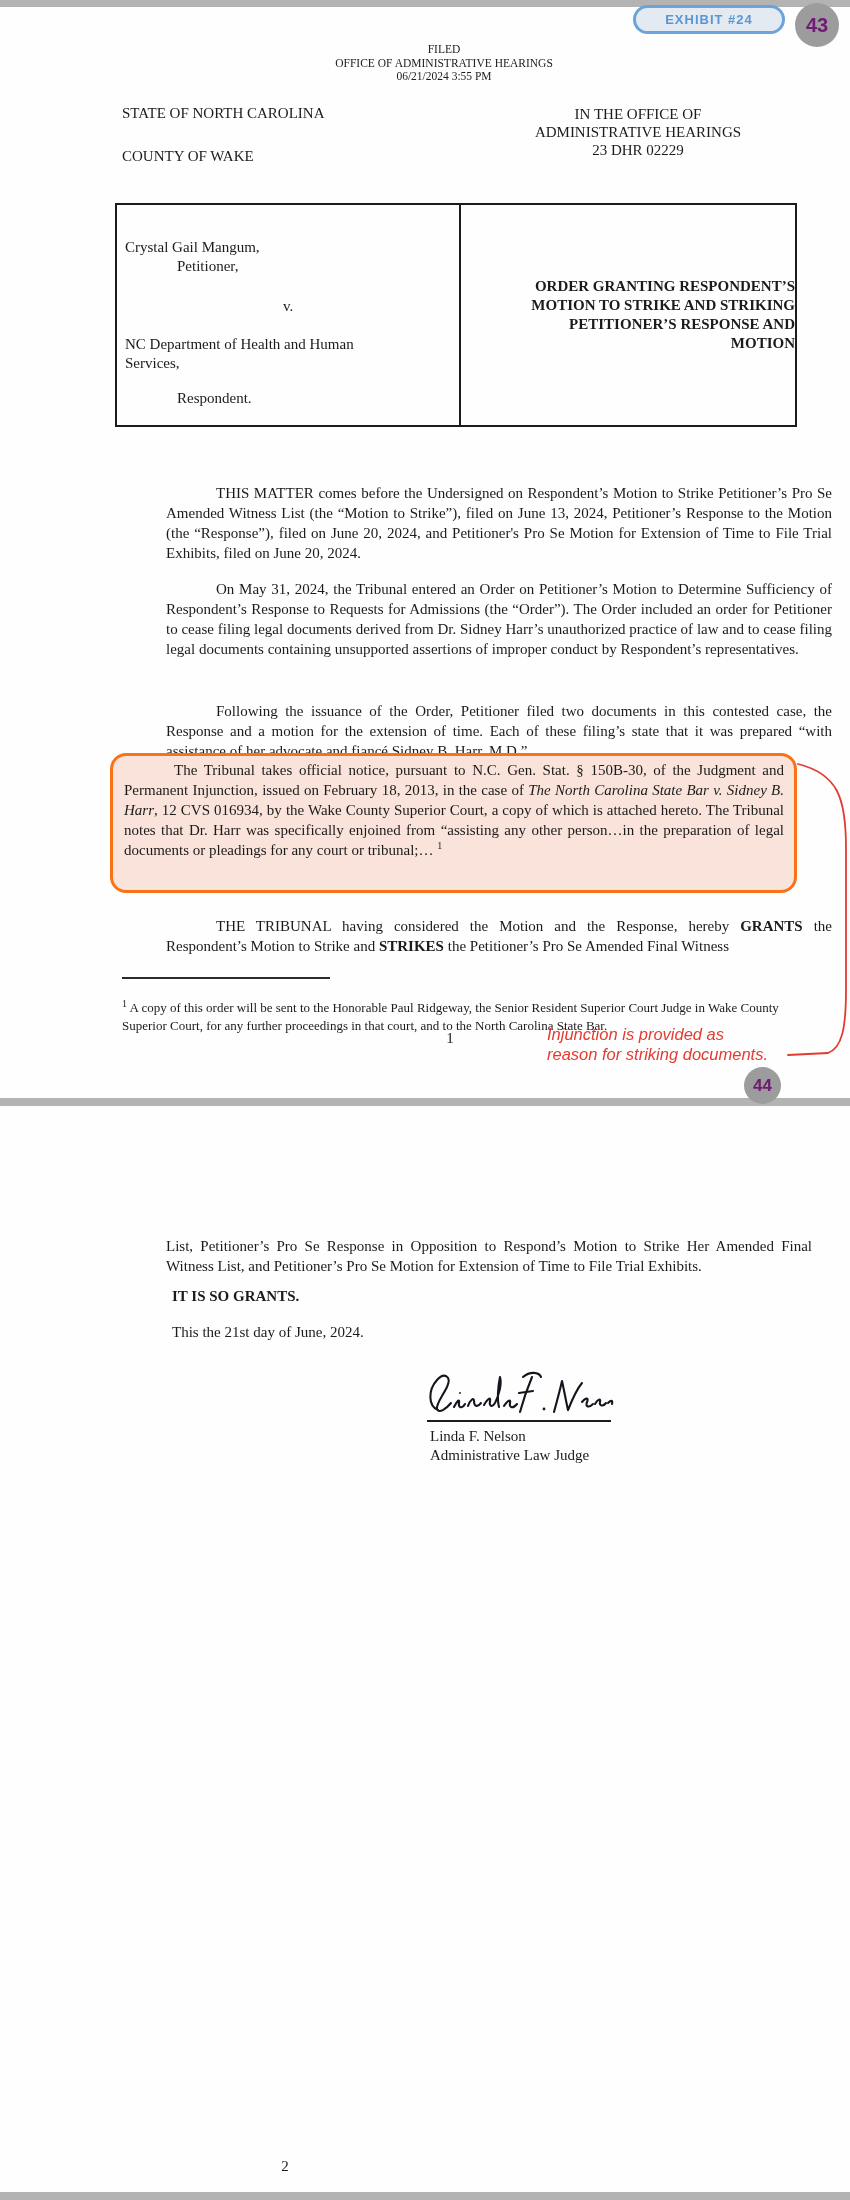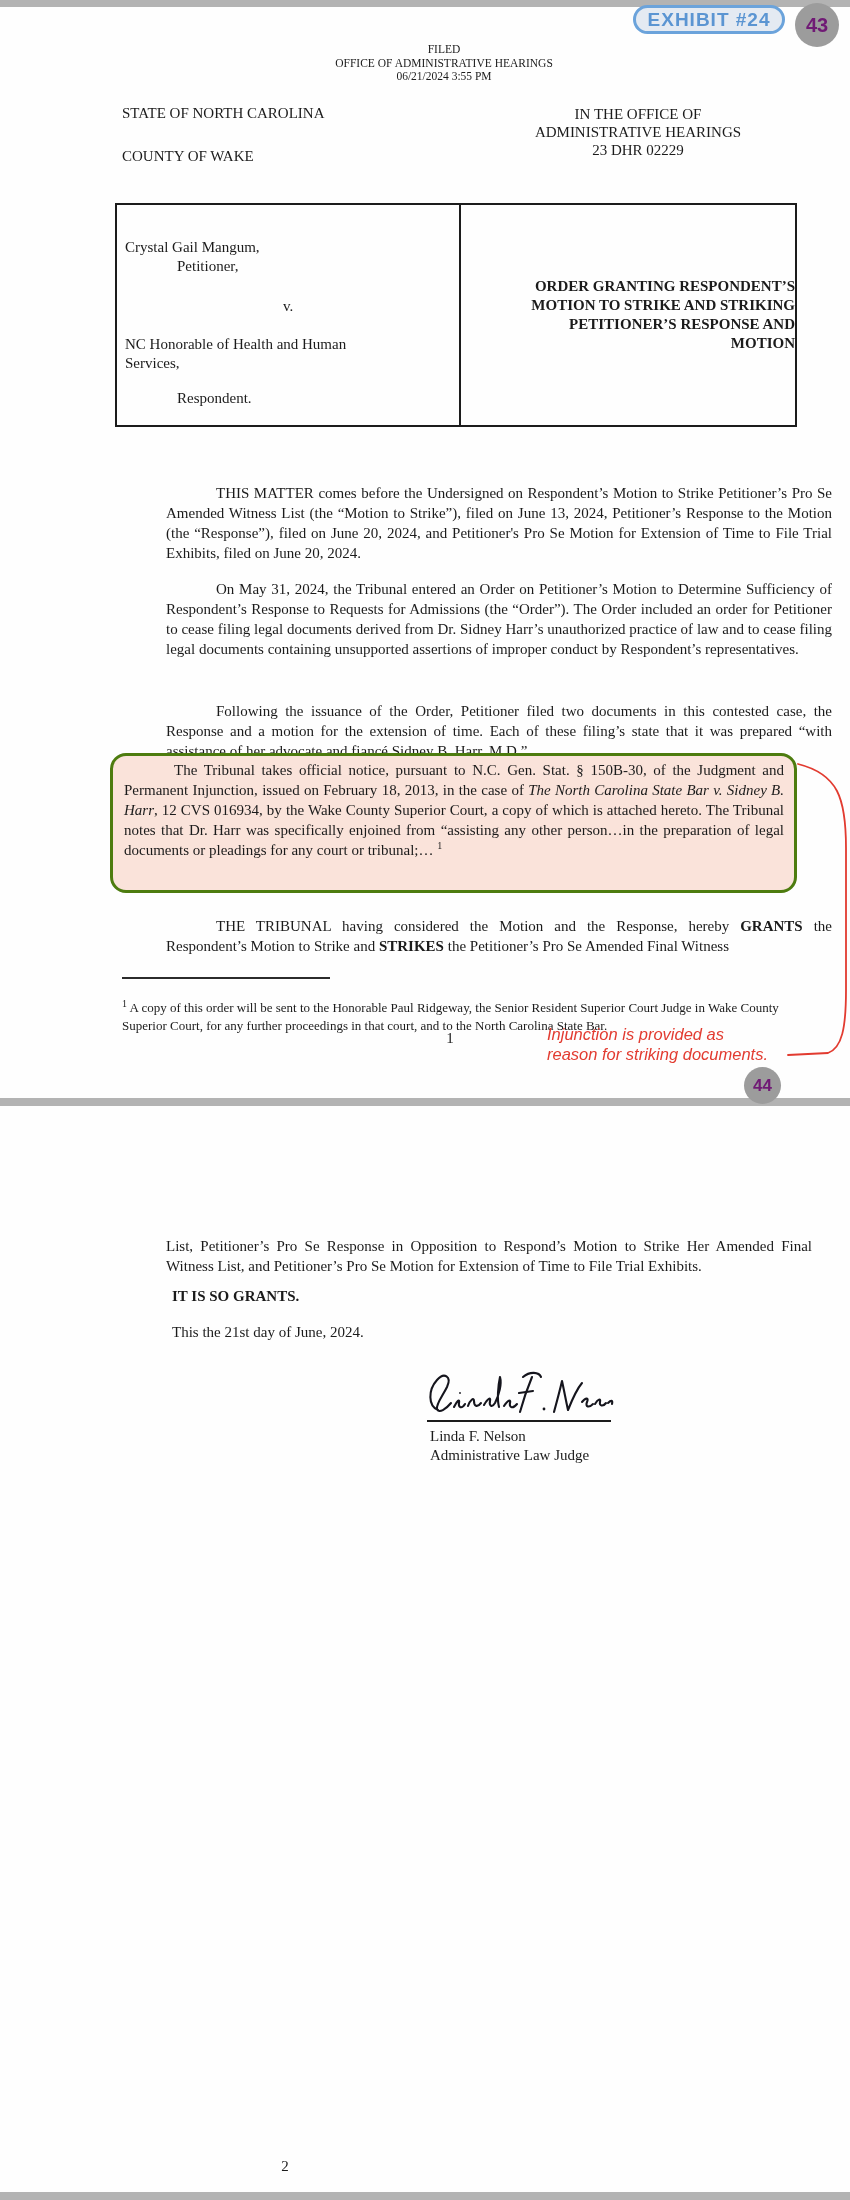--- a/index.html
+++ b/index.html
@@ -6,21 +6,21 @@
   #canvas{position:relative;width:850px;height:2200px;background:#fefefe;overflow:hidden;
           font-family:"Liberation Serif",serif;color:#1b1b1b;}
   .band{position:absolute;left:0;width:850px;background:#b3b3b3;}
   .band.top{top:0;height:7px;}
   .band.mid{top:1098px;height:8px;}
   .band.bottom{top:2192px;height:8px;}
 
   
   #exhibit-badge{position:absolute;left:633px;top:5px;width:152px;height:29px;box-sizing:border-box;
     border:3px solid #6ba3db;border-radius:15px;background:#e4eaf2;color:#5b95d2;
-    font-family:"Liberation Sans",sans-serif;font-weight:bold;font-size:19px;letter-spacing:1px;
+    font-family:"Liberation Sans",sans-serif;font-weight:bold;font-size:13px;letter-spacing:1px;
     display:flex;align-items:center;justify-content:center;}
   .page-circle{position:absolute;border-radius:50%;background:#9c9c9c;color:#701a75;
     font-family:"Liberation Sans",sans-serif;font-weight:bold;
     display:flex;align-items:center;justify-content:center;}
   #circle-43{left:795px;top:3px;width:44px;height:44px;font-size:20px;}
   #circle-44{left:744px;top:1067px;width:37px;height:37px;font-size:17px;}
 
   
   #filed-stamp{position:absolute;left:300px;top:43px;width:288px;text-align:center;
     font-size:11.5px;line-height:13.5px;}
@@ -46,21 +46,21 @@
   
   .para{position:absolute;text-align:justify;font-size:15px;line-height:20px;margin-left:44px;}
   .indent{text-indent:50px;}
   #para-1{left:122px;top:468px;width:666px;}
   #para-2{left:122px;top:564px;width:666px;}
   #para-3{left:122px;top:686px;width:666px;}
   #para-5{left:122px;top:901px;width:666px;}
 
   
   #notice-box{position:absolute;left:110px;top:753px;width:687px;height:140px;box-sizing:border-box;
-    background:#fae3da;border:3px solid #4d7c0f;border-radius:16px;}
+    background:#fae3da;border:3px solid #f97316;border-radius:16px;}
   #notice-text{margin:4px 10px 0 11px;text-align:justify;text-indent:50px;font-size:15px;line-height:20px;}
   sup{font-size:10px;vertical-align:super;line-height:0;}
 
   
   #footnote-rule{position:absolute;left:122px;top:977px;width:208px;height:2px;background:#2b2b2b;}
   #footnote{position:absolute;left:122px;top:986px;width:662px;font-size:13px;line-height:18px;}
 
   #page1-number{position:absolute;left:380px;top:1030px;width:140px;text-align:center;font-size:15px;}
   #page2-number{position:absolute;left:215px;top:2158px;width:140px;text-align:center;font-size:15px;}
 
@@ -106,21 +106,21 @@
     <div>IN THE OFFICE OF</div>
     <div>ADMINISTRATIVE HEARINGS</div>
     <div>23 DHR 02229</div>
   </div>
 
   <div id="caption-box">
     <div id="caption-divider"></div>
     <div id="cap-name" class="cap">Crystal Gail Mangum,</div>
     <div id="cap-pet" class="cap">Petitioner,</div>
     <div id="cap-v" class="cap">v.</div>
-    <div id="cap-resp1" class="cap">NC Honorable of Health and Human</div>
+    <div id="cap-resp1" class="cap">NC Department of Health and Human</div>
     <div id="cap-resp2" class="cap">Services,</div>
     <div id="cap-resp3" class="cap">Respondent.</div>
     <div id="caption-title">
       <div>ORDER GRANTING RESPONDENT’S</div>
       <div>MOTION TO STRIKE AND STRIKING</div>
       <div>PETITIONER’S RESPONSE AND</div>
       <div>MOTION</div>
     </div>
   </div>
 

